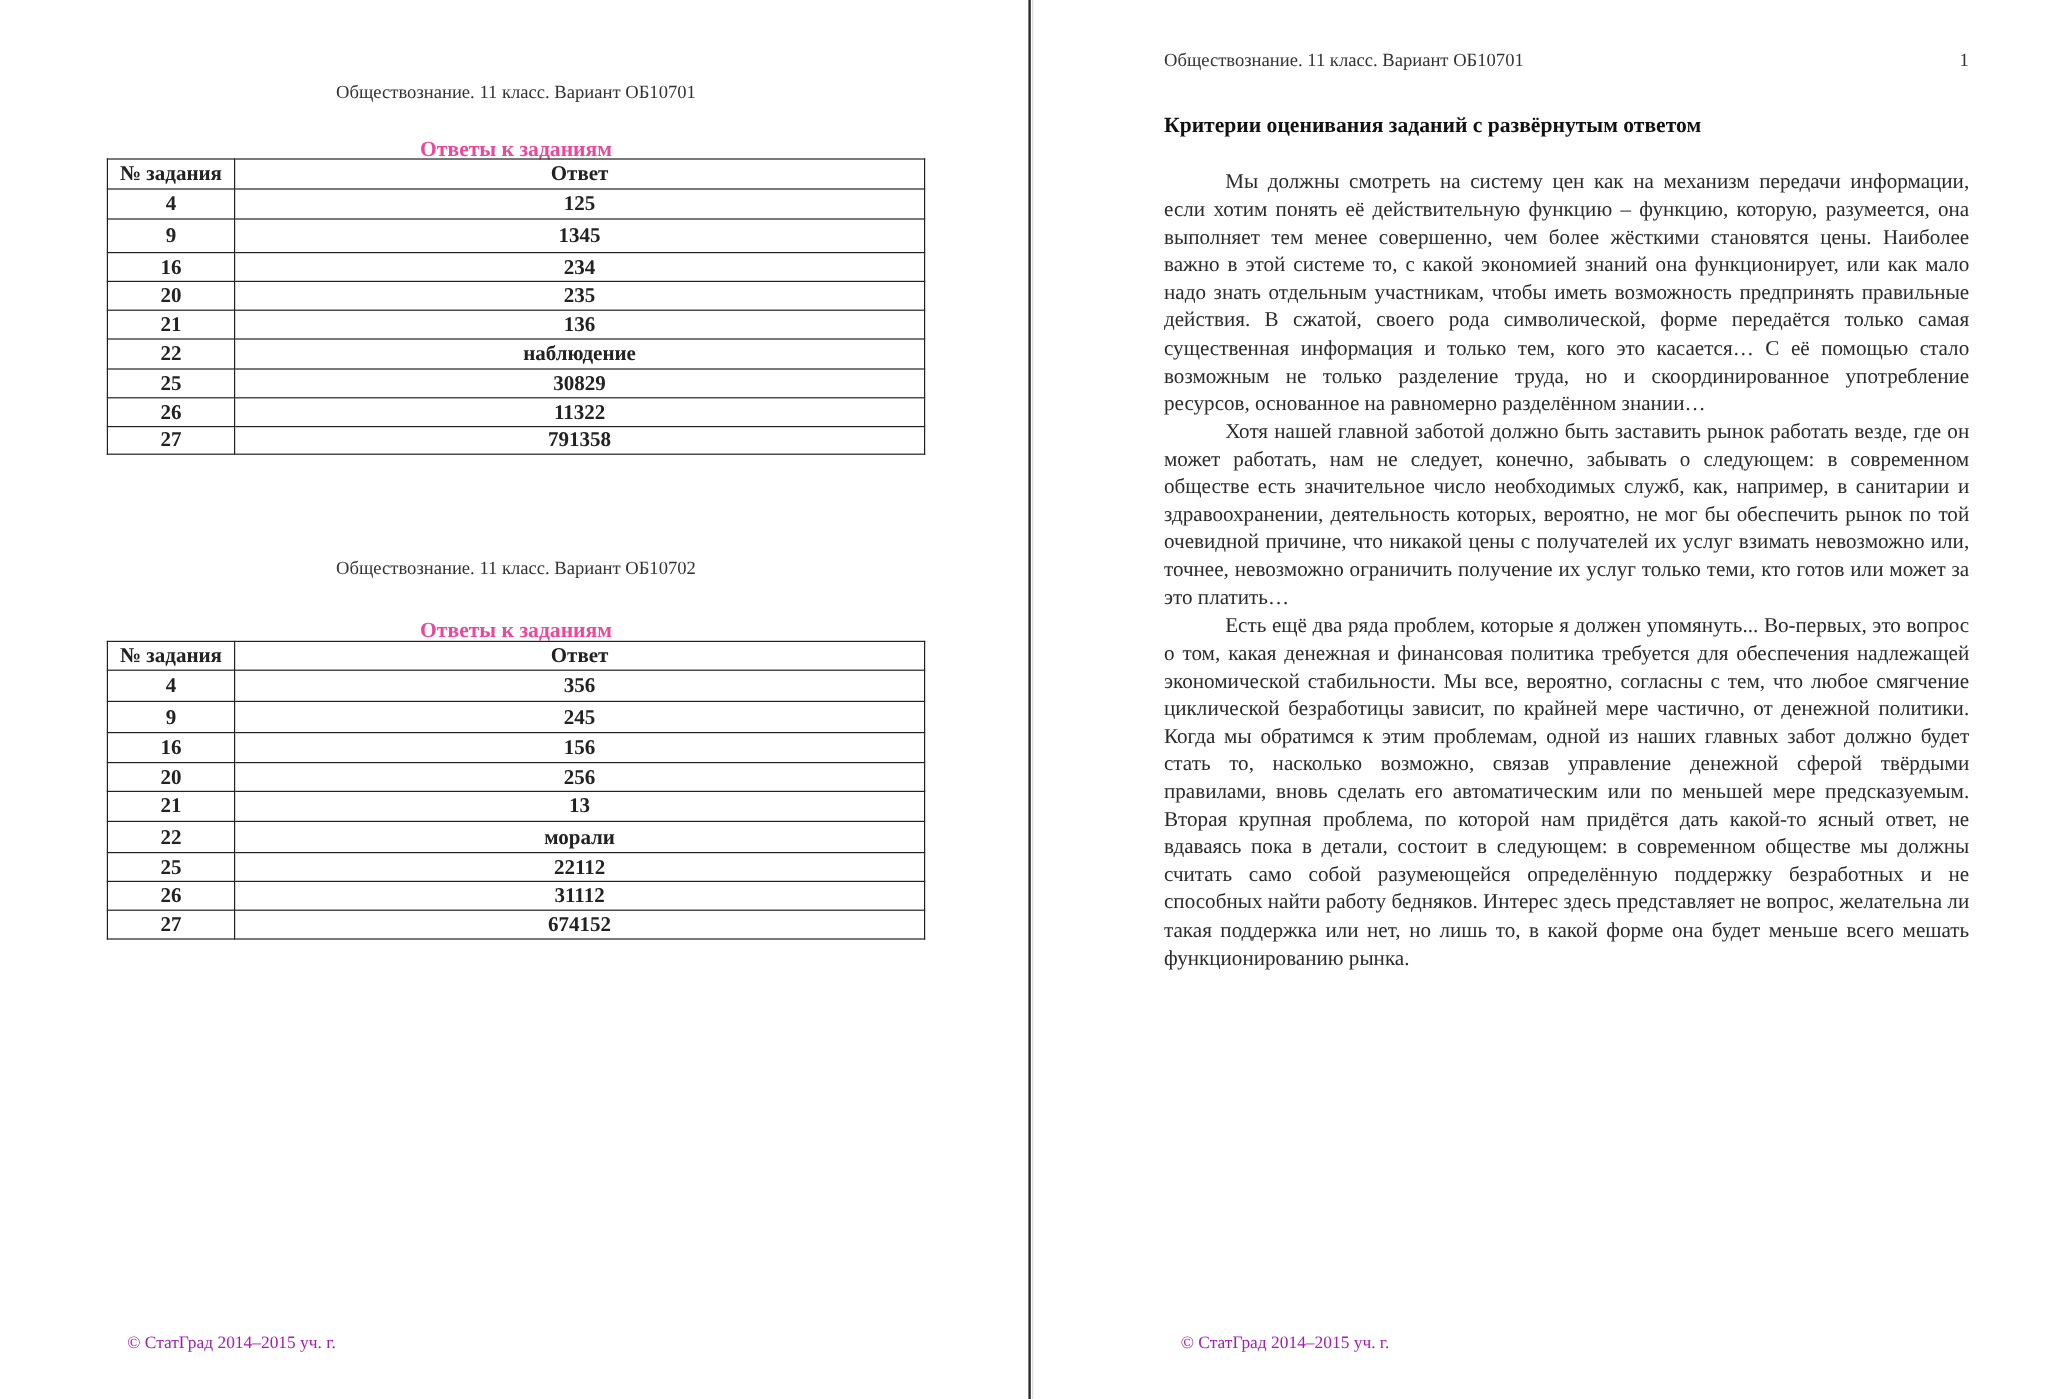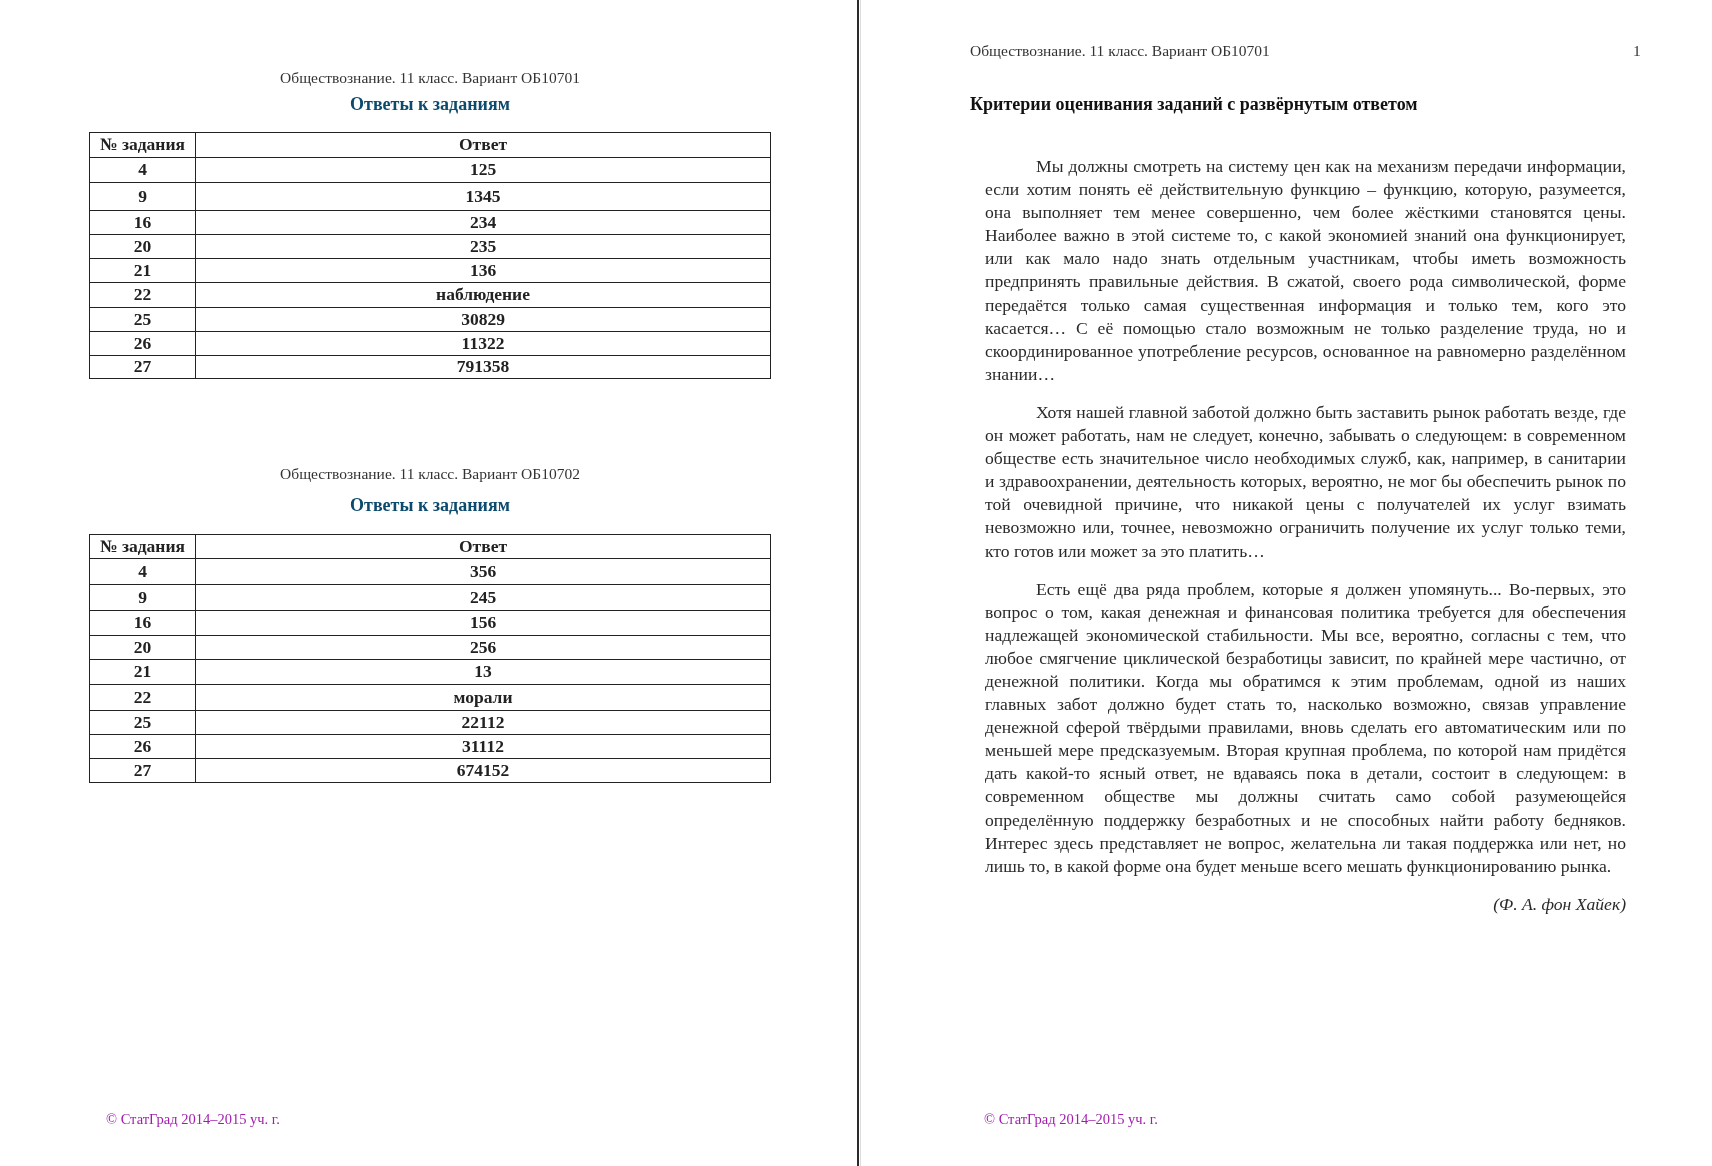--- a/index.html
+++ b/index.html
@@ -6,41 +6,41 @@
   body {
     width:1712px; height:1166px; background:#ffffff; position:relative; overflow:hidden;
     font-family:"Liberation Serif", "DejaVu Serif", serif; color:#222;
   }
   .page { position:absolute; top:0; height:1166px; background:#fff; }
   .page-left { left:0; width:857px; }
   .divider { position:absolute; left:857px; top:0; width:2px; height:1166px; background:#2a2a2a; }
   .divider2 { position:absolute; left:860px; top:0; width:1px; height:1166px; background:#ddd; }
 
   .variant-line { position:absolute; font-size:15.5px; color:#333; text-align:center; white-space:nowrap; }
-  .section-title { position:absolute; font-size:18px; font-weight:bold; color:#0c4a6e; text-align:center; white-space:nowrap; }
+  .section-title { position:absolute; font-size:18px; font-weight:bold; color:#ec4899; text-align:center; white-space:nowrap;margin-top:20px; }
 
   table.answers {
     position:absolute; left:89px; width:682px; border-collapse:collapse;
     font-size:17.5px; color:#222;
   }
   table.answers td, table.answers th {
     border:1.5px solid #222; text-align:center; padding:0; font-weight:bold; line-height:1;
   }
   table.answers .c1 { width:105px; }
 
   .footer { position:absolute; top:1111px; font-size:14.5px; color:#a21caf; white-space:nowrap; }
 
   .rp-header { position:absolute; left:970px; top:42px; font-size:15.5px; color:#333; white-space:nowrap; }
   .rp-pagenum { position:absolute; left:1633px; top:42px; font-size:15.5px; color:#333; }
   .rp-title { position:absolute; left:970px; width:671px; top:94px; font-size:18px; font-weight:bold; color:#111; }
   .rp-body {
     position:absolute; left:970px; width:671px; top:140px;
     font-size:17.6px; line-height:23.1px; text-align:justify; color:#2a2a2a;
   }
-  .rp-body p { margin:15px; text-indent:51px; }
+  .rp-body p { margin:0; text-indent:51px; }
   .rp-author { text-align:right; font-style:italic; margin:0; }
 </style>
 </head>
 <body>
 
 <div class="page page-left">
 
   <div class="variant-line" style="left:89px; width:682px; top:69px;">Обществознание. 11 класс. Вариант ОБ10701</div>
   <div class="section-title" style="left:89px; width:682px; top:94px;">Ответы к заданиям</div>
 
@@ -145,17 +145,16 @@
 
 <div>
   <div class="rp-header">Обществознание. 11 класс. Вариант ОБ10701</div>
   <div class="rp-pagenum">1</div>
   <div class="rp-title">Критерии оценивания заданий с развёрнутым ответом</div>
 
   <div class="rp-body">
     <p>Мы должны смотреть на систему цен как на механизм передачи информации, если хотим понять её действительную функцию – функцию, которую, разумеется, она выполняет тем менее совершенно, чем более жёсткими становятся цены. Наиболее важно в этой системе то, с какой экономией знаний она функционирует, или как мало надо знать отдельным участникам, чтобы иметь возможность предпринять правильные действия. В сжатой, своего рода символической, форме передаётся только самая существенная информация и только тем, кого это касается… С её помощью стало возможным не только разделение труда, но и скоординированное употребление ресурсов, основанное на равномерно разделённом знании…</p>
     <p>Хотя нашей главной заботой должно быть заставить рынок работать везде, где он может работать, нам не следует, конечно, забывать о следующем: в современном обществе есть значительное число необходимых служб, как, например, в санитарии и здравоохранении, деятельность которых, вероятно, не мог бы обеспечить рынок по той очевидной причине, что никакой цены с получателей их услуг взимать невозможно или, точнее, невозможно ограничить получение их услуг только теми, кто готов или может за это платить…</p>
     <p>Есть ещё два ряда проблем, которые я должен упомянуть... Во-первых, это вопрос о том, какая денежная и финансовая политика требуется для обеспечения надлежащей экономической стабильности. Мы все, вероятно, согласны с тем, что любое смягчение циклической безработицы зависит, по крайней мере частично, от денежной политики. Когда мы обратимся к этим проблемам, одной из наших главных забот должно будет стать то, насколько возможно, связав управление денежной сферой твёрдыми правилами, вновь сделать его автоматическим или по меньшей мере предсказуемым. Вторая крупная проблема, по которой нам придётся дать какой-то ясный ответ, не вдаваясь пока в детали, состоит в следующем: в современном обществе мы должны считать само собой разумеющейся определённую поддержку безработных и не способных найти работу бедняков. Интерес здесь представляет не вопрос, желательна ли такая поддержка или нет, но лишь то, в какой форме она будет меньше всего мешать функционированию рынка.</p>
-    <p class="rp-author">(Ф. А. фон Хайек)</p>
   </div>
 
   <div class="footer" style="left:984px;">© СтатГрад 2014–2015 уч. г.</div>
 </div>
 
 </body></html>

